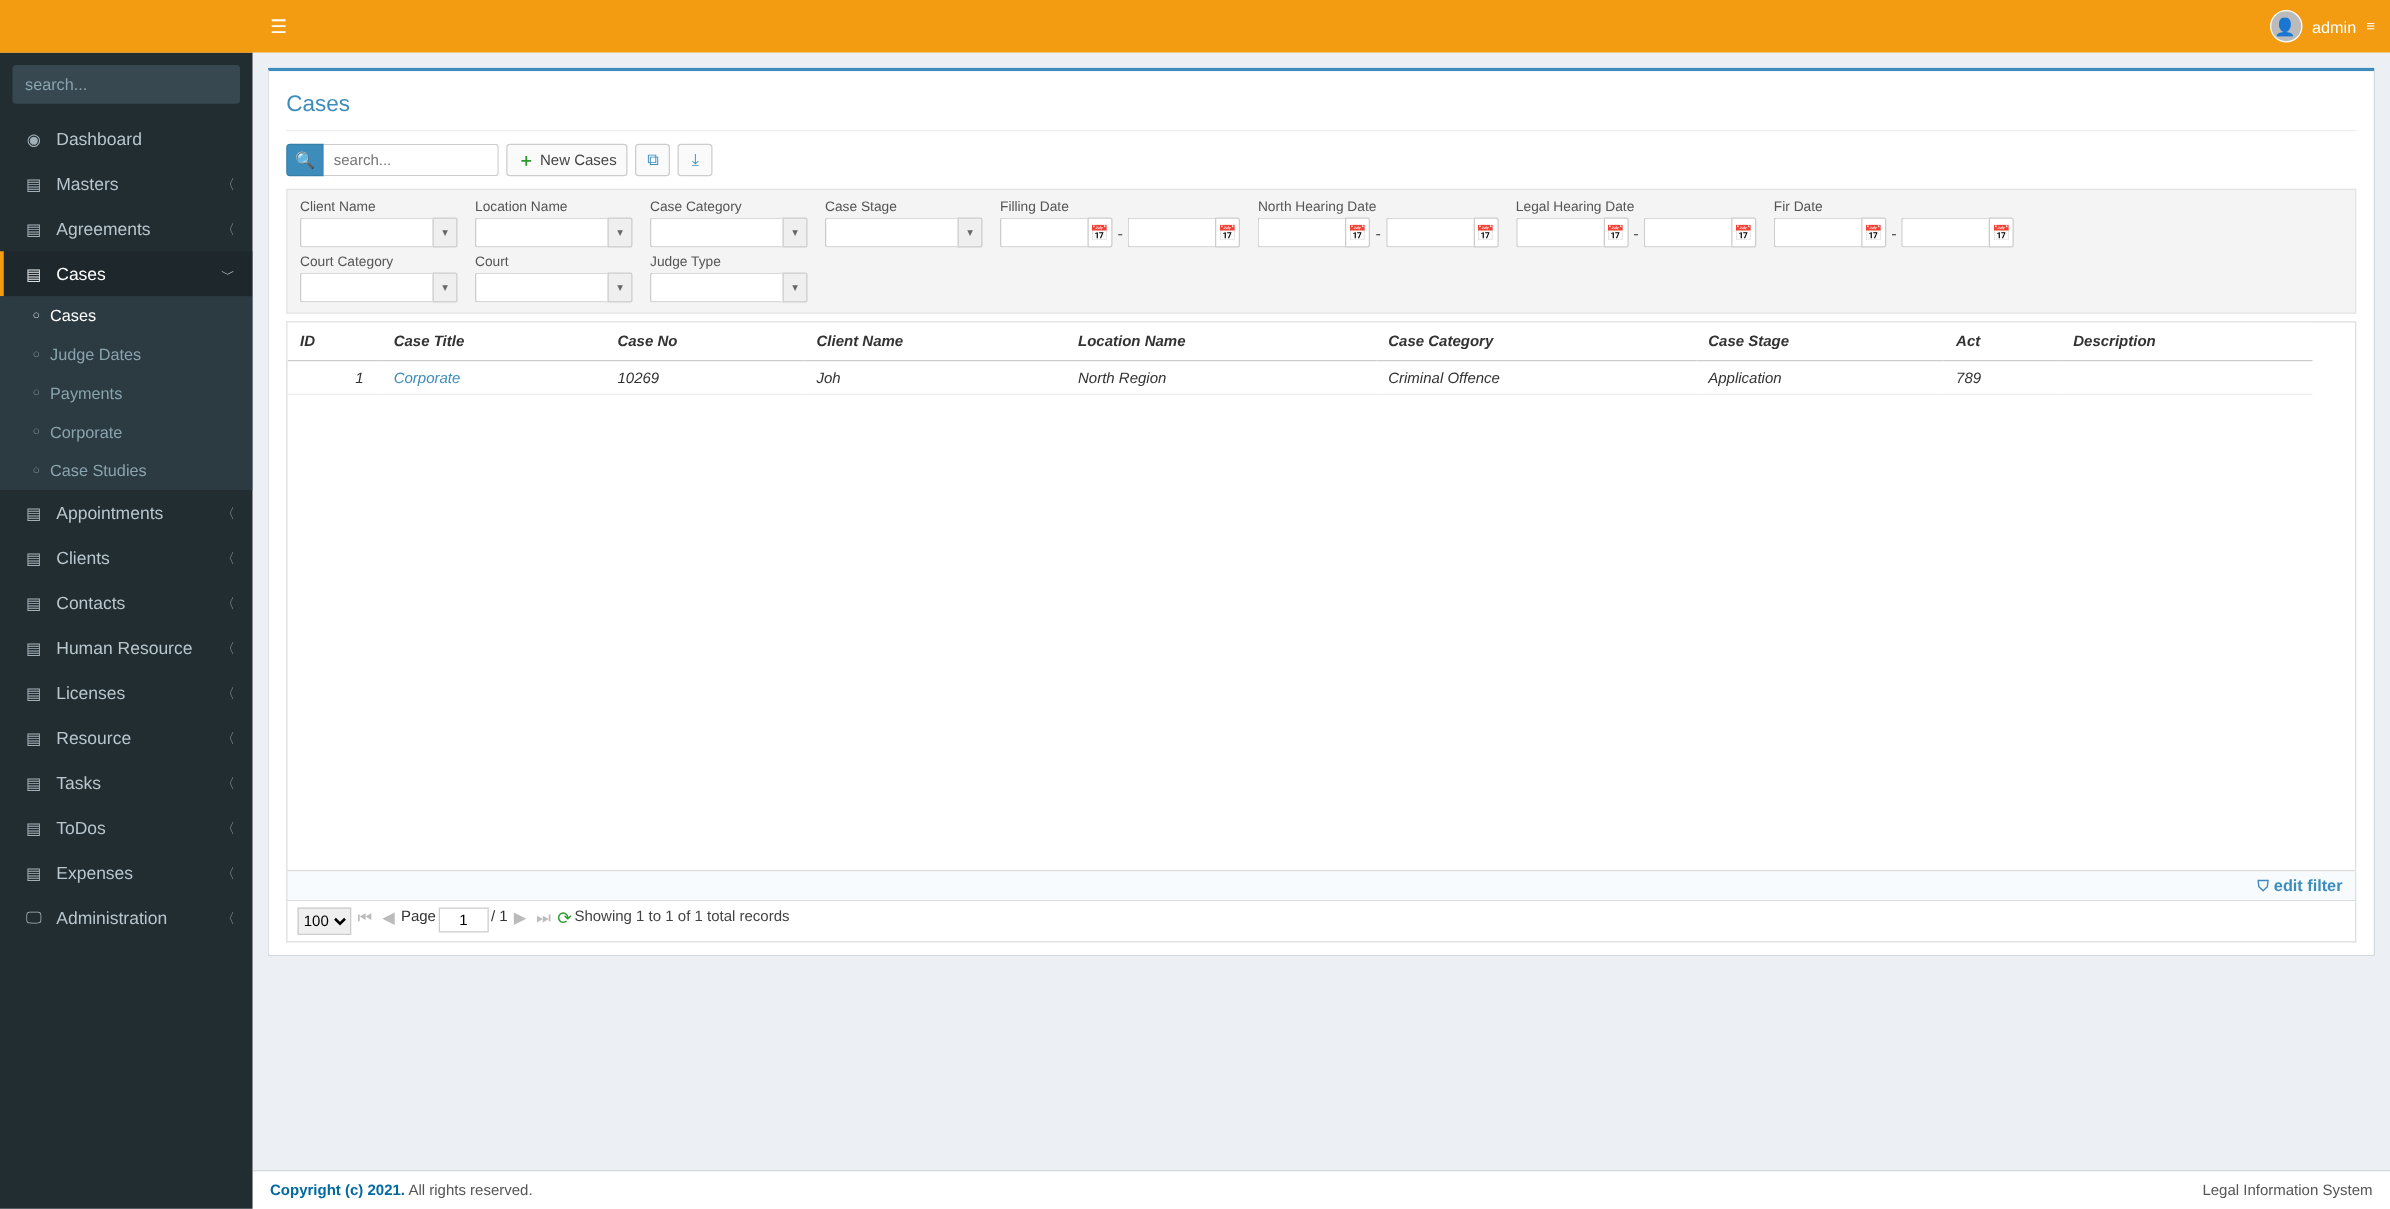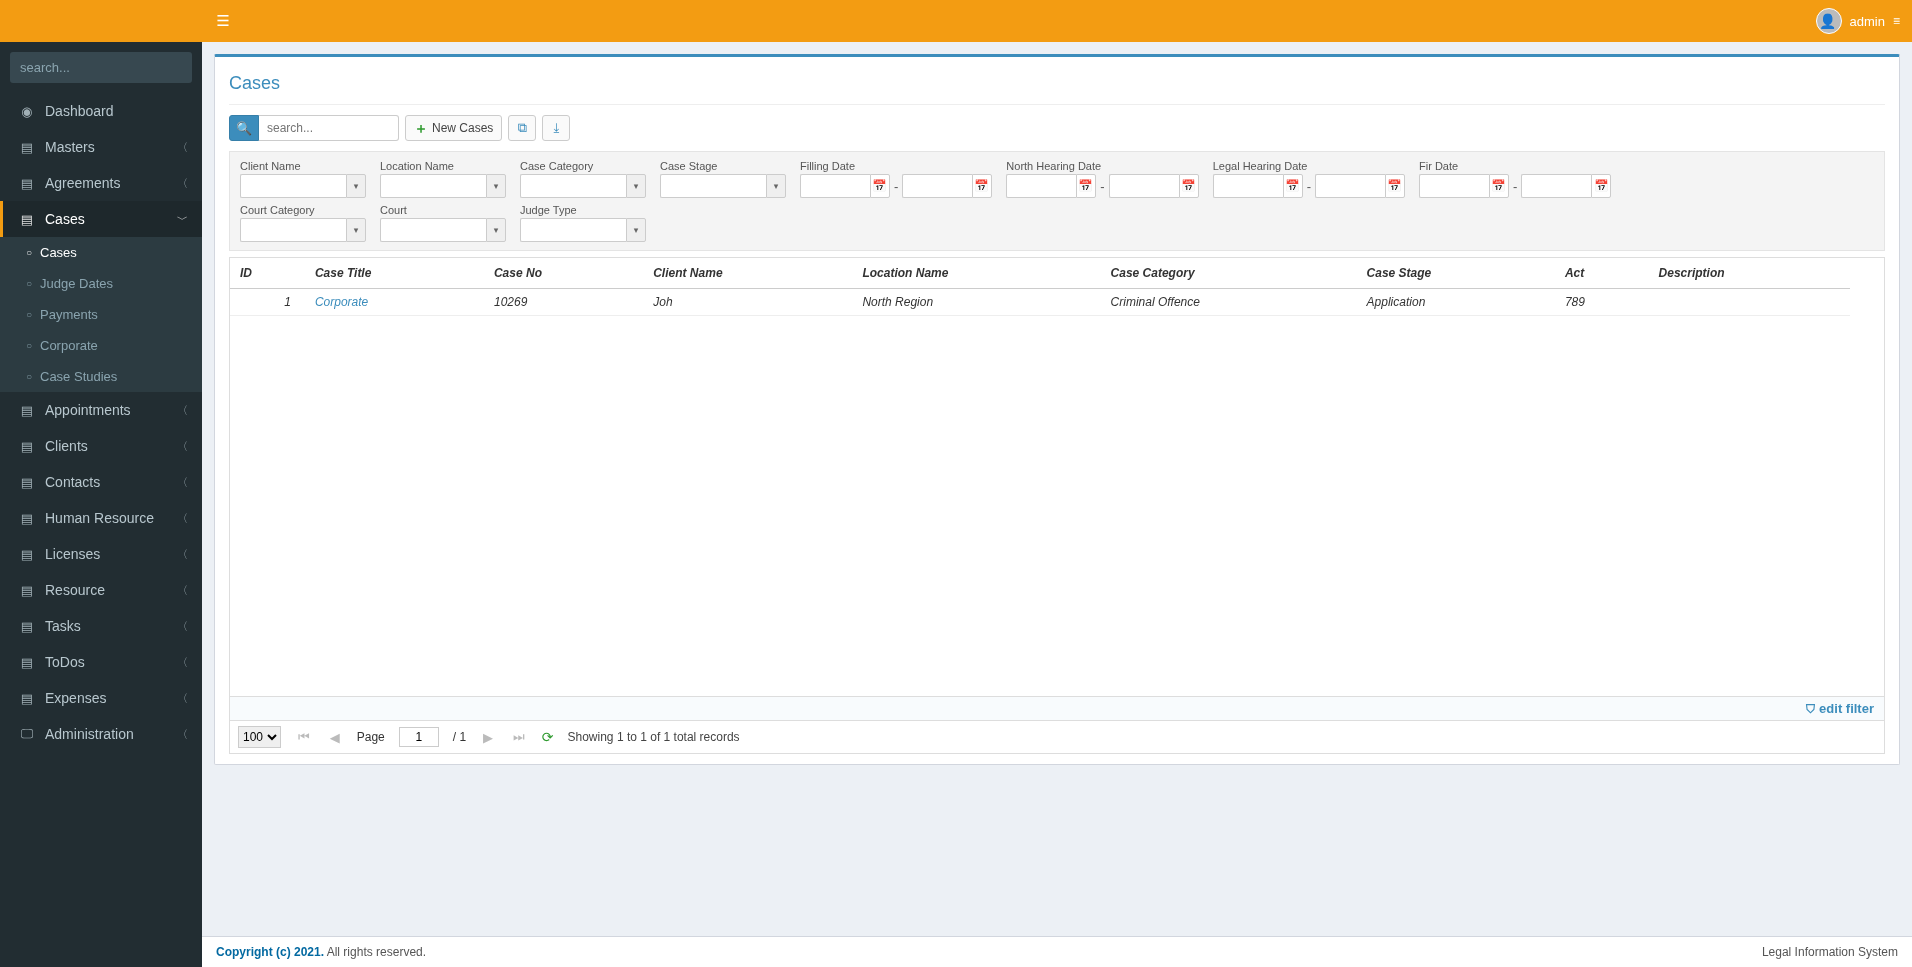--- a/index.html
+++ b/index.html
@@ -56,21 +56,21 @@
   table.data { width:1620px; border-collapse:collapse; font-size:12px;font-style:italic; }
   table.data thead th { text-align:left; font-weight:600; padding:8px 10px; border-bottom:1px solid #ccc; background:#fff; color:#333; white-space:nowrap; }
   table.data tbody td { padding:6px 10px; border-bottom:1px solid #eee; color:#333; white-space:nowrap; }
   table.data tbody td.link { color:#3c8dbc; cursor:pointer; }
   table.data td.idcol { text-align:right; padding-right:14px; }
   
   .edit-filter { text-align:right; border:1px solid #ddd; border-top:none; background:#f8fbfd; padding:4px 10px; }
   .edit-filter a { color:#3c8dbc; font-size:13px; cursor:pointer; font-weight:600;text-align:right; }
   .edit-filter .fi { font-size:12px; margin-right:4px; }
   
-  .pager { border:1px solid #ddd; border-top:none; display:flex; align-items:center; gap:14px; padding:5px 8px; font-size:12px; background:#fff; }
+  .pager { border:1px solid #ddd; border-top:none; display:flex; align-items:flex-start; gap:2px; padding:5px 8px; font-size:12px; background:#fff; }
   .pager select { border:1px solid #ccc; height:22px; font-size:12px; }
   .pager .nav-btn { color:#3c8dbc; cursor:pointer; font-size:13px; padding:0 3px; }
   .pager .nav-btn.disabled { color:#bbb; cursor:default; }
   .pager input { width:40px; height:20px; border:1px solid #ccc; text-align:center; font-size:12px; }
   .pager .refresh { color:#2e9a2e; cursor:pointer; font-size:14px; }
   .pager .info { color:#444; }
   
   .footer { position:fixed; bottom:0; left:202px; right:0; background:#fff; border-top:1px solid #d2d6de; padding:8px 14px; font-size:12px; color:#555; display:flex; justify-content:space-between; z-index:40; }
   .footer .left b { color:#0369a1; }
 </style>

